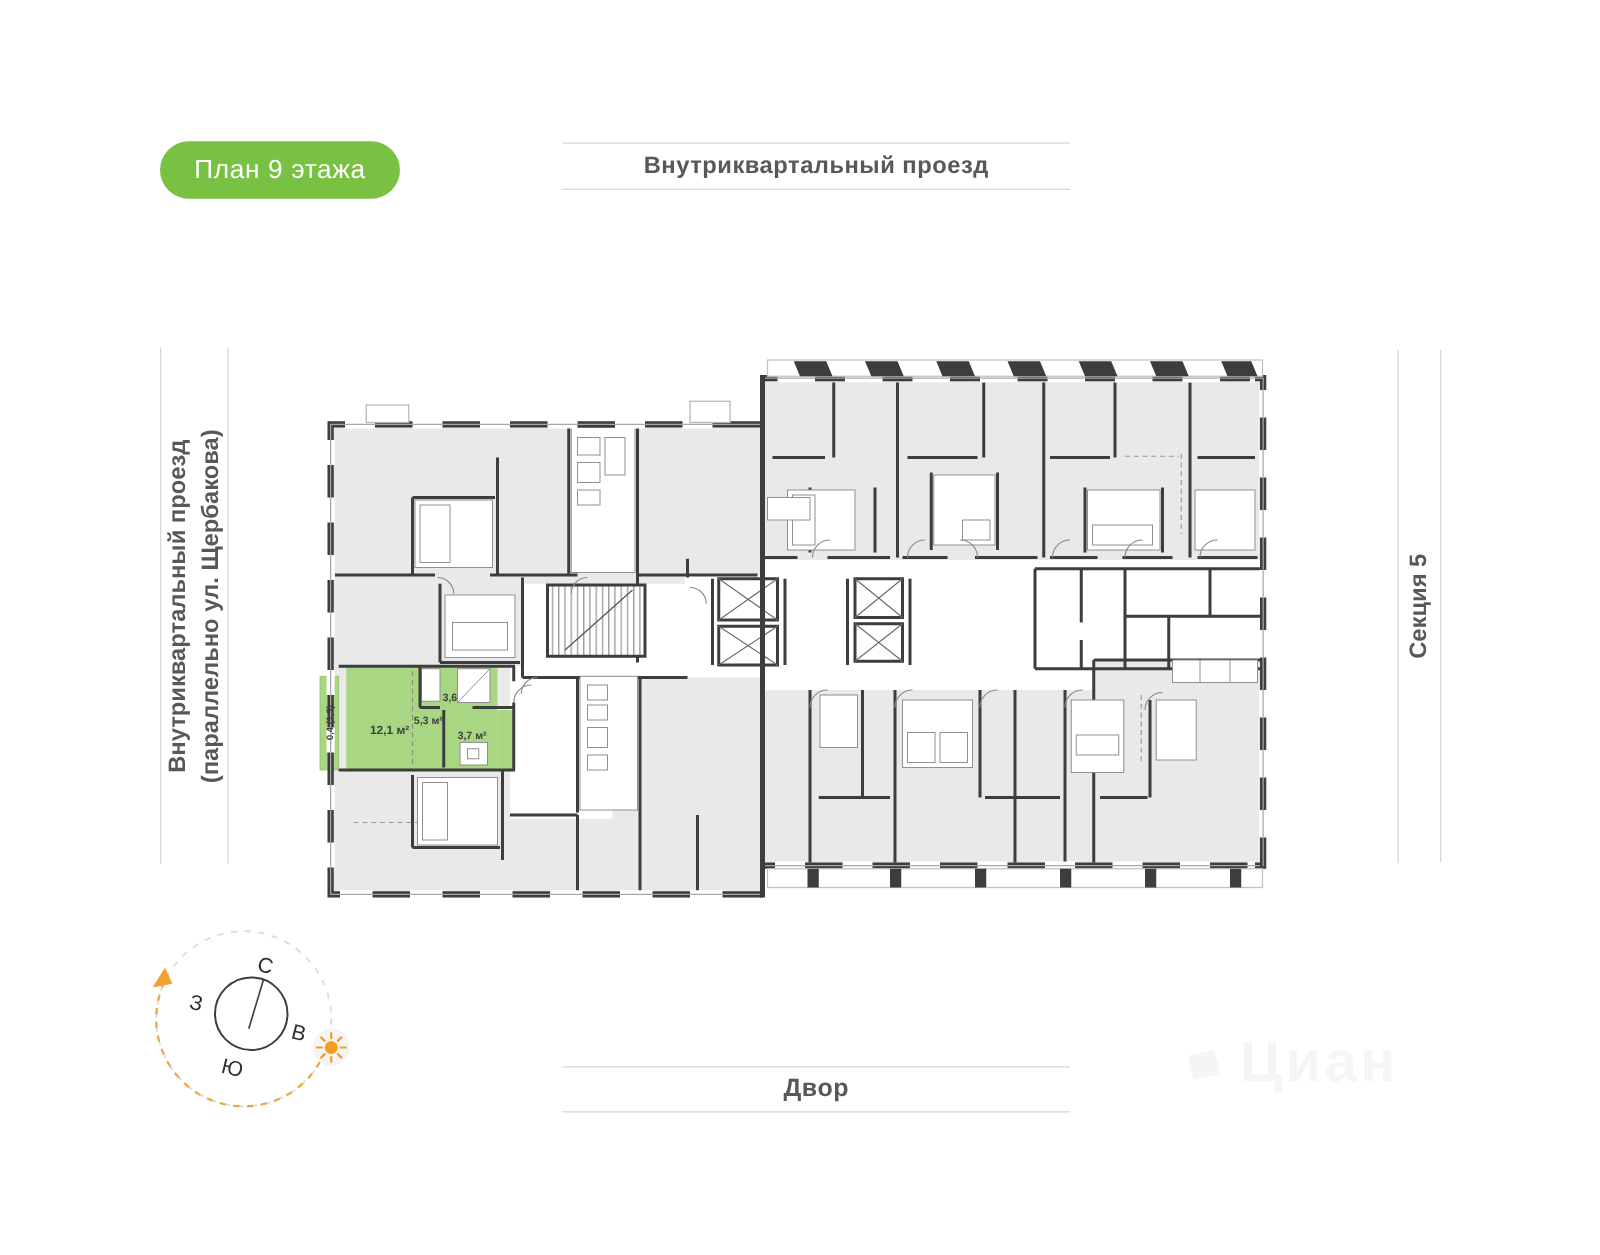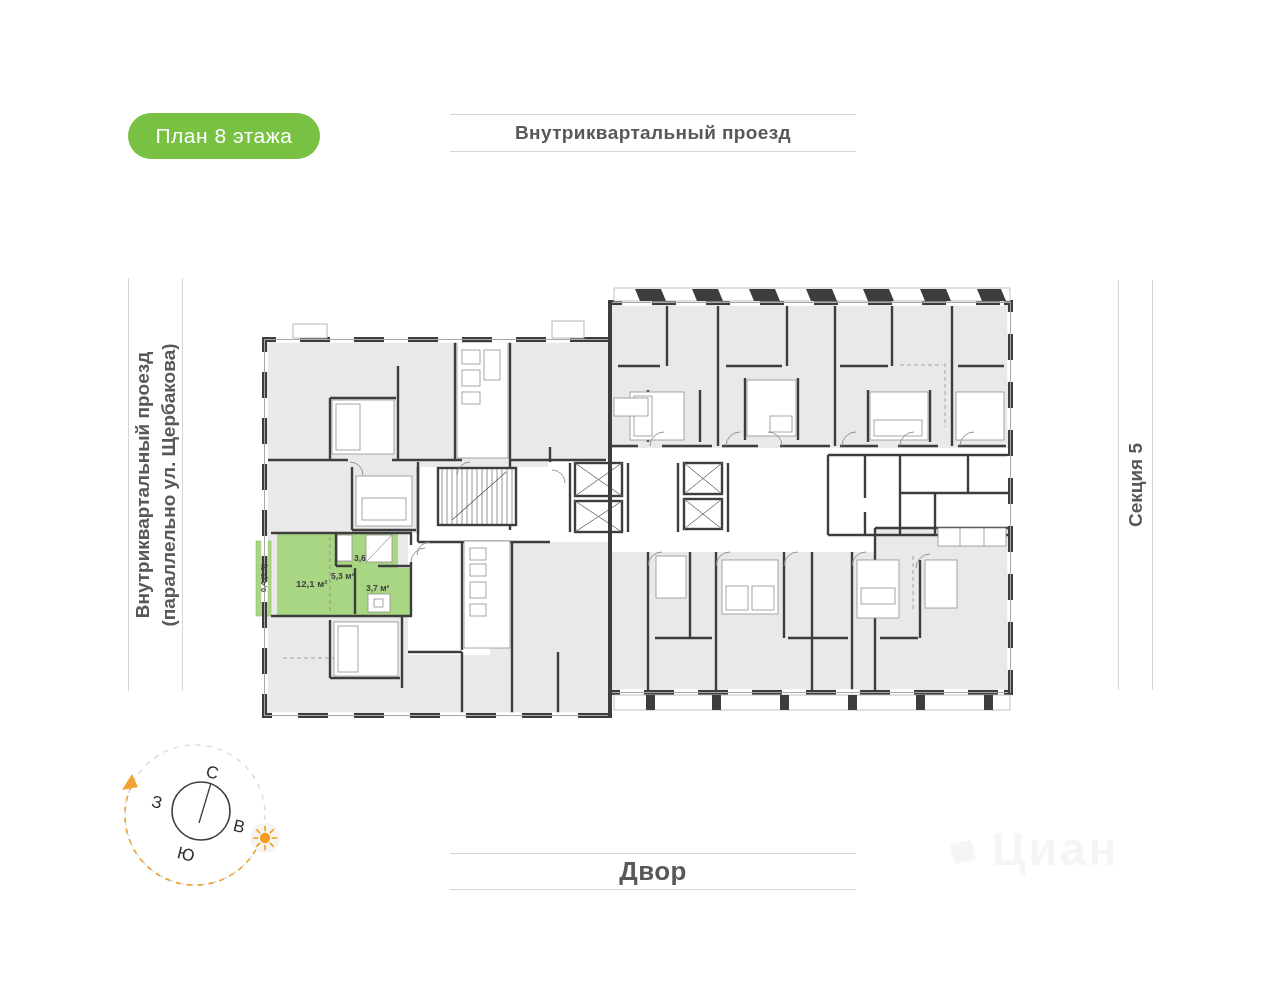--- a/index.html
+++ b/index.html
@@ -9,21 +9,21 @@
   
   .floor-badge{position:absolute;left:128px;top:113px;width:192px;height:46px;
     background:#79c142;border-radius:23px;color:#fff;font-size:21px;
     display:flex;align-items:center;justify-content:center;letter-spacing:.5px;}
 
   
   .road-h{position:absolute;left:450px;width:406px;border-top:1px solid #d6d6d6;
     border-bottom:1px solid #d6d6d6;display:flex;align-items:center;justify-content:center;
     color:#57585a;font-weight:bold;}
   .road-top{top:114px;height:36px;font-size:19px;letter-spacing:.4px;}
-  .road-bottom{top:853px;height:35px;font-size:26px;letter-spacing:.4px;}
+  .road-bottom{top:853px;height:35px;font-size:20px;letter-spacing:.4px;}
 
   .road-v{position:absolute;border-left:1px solid #d6d6d6;border-right:1px solid #d6d6d6;}
   .road-left{left:128px;top:278px;width:53px;height:413px;}
   .road-right{left:1118px;top:280px;width:33px;height:410px;}
   .rot{position:absolute;left:50%;top:50%;transform:translate(-50%,-50%) rotate(-90deg);
     white-space:nowrap;text-align:center;color:#57585a;font-weight:bold;font-size:19px;line-height:26px;}
 
   
   .watermark{position:absolute;left:948px;top:822px;display:flex;align-items:center;color:#f5f5f6;}
   .watermark .mark{width:34px;height:34px;margin-right:10px;position:relative;}
@@ -32,21 +32,21 @@
   .watermark .word{font-size:46px;font-weight:bold;letter-spacing:3px;}
 
   svg text{font-family:"Liberation Sans",sans-serif;}
   .area-label{fill:#3f4040;font-weight:bold;}
 </style>
 </head>
 <body>
 
 <div id="canvas">
 
-  <div class="floor-badge">План 8 этажа</div>
+  <div class="floor-badge">План 9 этажа</div>
 
   <div class="road-h road-top">
     <span>Внутриквартальный проезд</span>
   </div>
 
   <div class="road-h road-bottom">
     <span>Двор</span>
   </div>
 
   <div class="road-v road-left">

